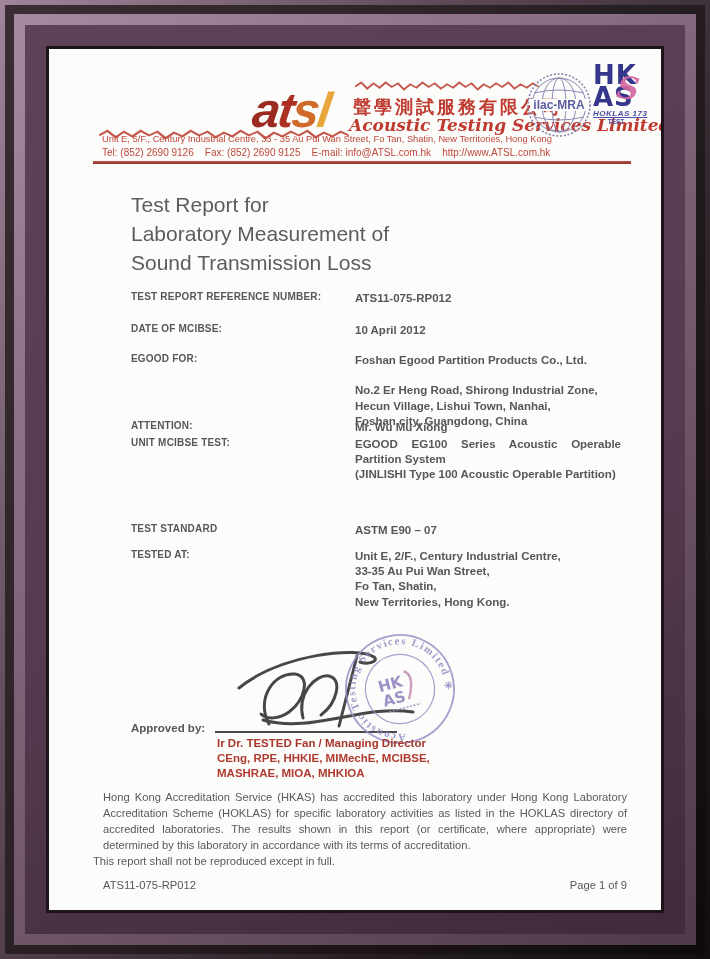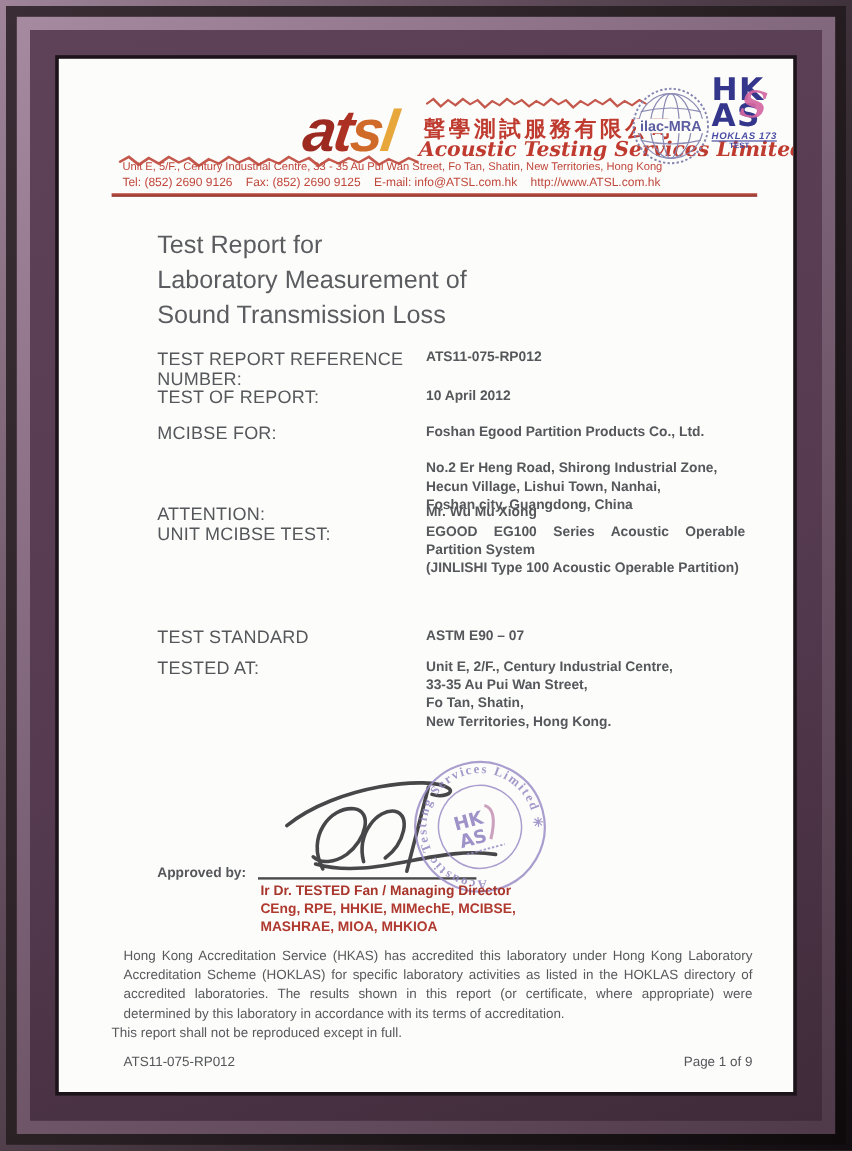--- a/index.html
+++ b/index.html
@@ -45,21 +45,21 @@
             text-decoration:underline; letter-spacing:.5px;font-style:italic; }
   .hoklas-sub { font-size:6.5px; font-weight:bold; color:#4b4da5; text-align:center; width:46px; }
   .red-rule { position:absolute; left:44px; top:112px; width:538px; height:3px;
               background:linear-gradient(#c1564b,#8e2f27); }
 
   
   .title { position:absolute; left:82px; top:142px; font-size:21px; font-weight:normal;
            color:#5b5c60; line-height:1.38; white-space:pre-line; }
   .fields { position:absolute; left:82px; top:0; width:500px; }
   .field-row { position:absolute; display:flex; width:500px; }
-  .field-label { width:224px; font-size:15px; font-weight:normal; color:#55575b;
+  .field-label { width:224px; font-size:10px; font-weight:bold; color:#55575b;
                  letter-spacing:.2px; }
   .field-value { width:266px; font-size:11.5px; font-weight:bold; color:#55575b;
                  white-space:pre-line; text-align:justify; line-height:1.32; }
   .r0{top:242px}.r1{top:274px}.r2{top:304px}.r3{top:371px}.r4{top:388px}.r5{top:474px}.r6{top:500px}
 
   
   .sig-area { position:absolute; left:82px; top:595px; width:470px; height:160px; }
   .approved { position:absolute; left:0; top:78px; font-size:11.5px; font-weight:bold; color:#55575b; }
   .sig-img  { position:absolute; left:80px; top:0; }
   .sig-line { position:absolute; left:84px; top:87px; width:182px; border-top:2px solid #4a4a4c; }
@@ -124,25 +124,25 @@
       <div class="title">Test Report for
 Laboratory Measurement of
 Sound Transmission Loss</div>
 
       <div class="fields">
         <div class="field-row r0">
           <div class="field-label">TEST REPORT REFERENCE NUMBER:</div>
           <div class="field-value">ATS11-075-RP012</div>
         </div>
         <div class="field-row r1">
-          <div class="field-label">TEST OF REPORT:</div>
+          <div class="field-label">DATE OF MCIBSE:</div>
           <div class="field-value">10 April 2012</div>
         </div>
         <div class="field-row r2">
-          <div class="field-label">MCIBSE FOR:</div>
+          <div class="field-label">EGOOD FOR:</div>
           <div class="field-value">Foshan Egood Partition Products Co., Ltd.
 
 No.2 Er Heng Road, Shirong Industrial Zone,
 Hecun Village, Lishui Town, Nanhai,
 Foshan city, Guangdong, China</div>
         </div>
         <div class="field-row r3">
           <div class="field-label">ATTENTION:</div>
           <div class="field-value">Mr. Wu Mu Xiong</div>
         </div>

